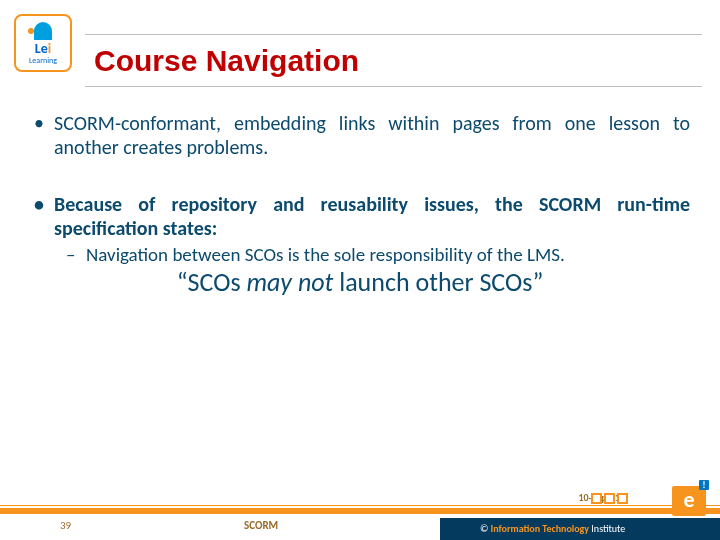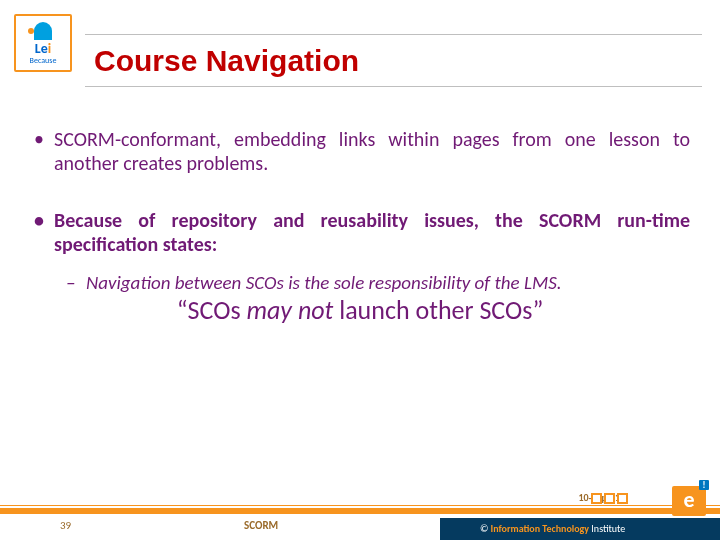--- a/index.html
+++ b/index.html
@@ -1,36 +1,36 @@
 <!DOCTYPE html>
 <html><head>
 <meta charset="utf-8">
 <style>
   * { box-sizing: border-box; margin: 0; padding: 0; }
   html, body { width: 720px; height: 540px; font-family: Calibri, Arial, sans-serif; background: #fff; overflow: hidden; }
   .slide { position: relative; width: 720px; height: 540px; }
 
-  .logo-box { position: absolute; left: 14px; top: 14px; width: 58px; height: 58px; border: 2px solid #f7941e; border-radius: 2px; background: #fff; display: flex; align-items: center; justify-content: center; }
+  .logo-box { position: absolute; left: 14px; top: 14px; width: 58px; height: 58px; border: 2px solid #f7941e; border-radius: 8px; background: #fff; display: flex; align-items: center; justify-content: center; }
   .logo-inner { font-size: 9px; text-align: center; line-height: 1; }
   .logo-inner .le { color: #0066cc; font-weight: bold; font-size: 14px; }
   .logo-inner .i { color: #f7941e; font-weight: bold; font-size: 14px; }
   .logo-inner .learning { color: #0066cc; font-size: 8px; display: block; }
   .logo-figure { width: 18px; height: 18px; background: #00a0e0; border-radius: 50% 50% 0 0; margin: 0 auto 2px; position: relative; }
   .logo-figure::before { content:''; position:absolute; left:-6px; top:6px; width:6px; height:6px; background:#f7941e; border-radius:50%; }
 
   .title-rule-top { position: absolute; left: 85px; top: 34px; right: 18px; height: 1px; background: #bfbfbf; }
   .title { position: absolute; left: 94px; top: 44px; font-size: 30px; font-weight: bold; color: #c00000; font-family: Arial, sans-serif; }
   .title-rule-bot { position: absolute; left: 85px; top: 86px; right: 18px; height: 1px; background: #bfbfbf; }
 
-  .body { position: absolute; left: 30px; right: 30px; top: 128px; color: #701a75; }
+  .body { position: absolute; left: 30px; right: 30px; top: 112px; color: #0c4a6e; }
   .b1 { font-size: 20px; text-align: justify; margin-bottom: 34px; padding-left: 24px; position: relative; line-height: 1.18; }
   .b1::before { content: '•'; position: absolute; left: 4px; top: 0; }
-  .b2head { font-size: 20px; font-weight: bold; text-align: justify; padding-left: 24px; position: relative; line-height: 1.18; margin-bottom: 16px; }
+  .b2head { font-size: 20px; font-weight: bold; text-align: justify; padding-left: 24px; position: relative; line-height: 1.18; margin-bottom: 4px; }
   .b2head::before { content: '•'; position: absolute; left: 4px; top: 0; }
-  .sub { font-size: 19px; text-align: justify; padding-left: 56px; position: relative; line-height: 1.15; margin-bottom: 2px; font-style: italic; }
+  .sub { font-size: 19px; text-align: justify; padding-left: 56px; position: relative; line-height: 1.15; margin-bottom: 2px; }
   .sub::before { content: '–'; position: absolute; left: 36px; top: 0; }
   .quote { font-size: 26px; text-align: center; line-height: 1.15; margin-bottom: 2px; }
   .quote em { font-style: italic; }
 
   .footer-bar { position: absolute; left: 0; right: 0; bottom: 26px; height: 6px; background: #f7941e; }
   .footer-bar::before { content:''; position:absolute; left:0; top:-3px; right:0; height:1px; background:#f7941e; }
   .footer-squares { position:absolute; right:92px; bottom:36px; display:flex; gap:2px; }
   .footer-squares span { width:11px; height:11px; border:2px solid #f7941e; background:#fff; }
 
   .footer-logo { position:absolute; right:14px; bottom:6px; width:70px; height:48px; }
@@ -46,21 +46,21 @@
 </style>
 </head>
 <body>
 
 <div class="slide">
 
   <div class="logo-box">
     <div class="logo-inner">
       <div class="logo-figure"></div>
       <span class="le">Le</span><span class="i">i</span>
-      <span class="learning">Because</span>
+      <span class="learning">Learning</span>
     </div>
   </div>
 
   <div class="title-rule-top"></div>
   <div class="title">Course Navigation</div>
   <div class="title-rule-bot"></div>
 
   <div class="body">
     <div class="b1">SCORM-conformant, embedding links within pages from one lesson to another creates problems.</div>
     <div class="b2head">Because of repository and reusability issues, the SCORM run-time specification states:</div>

